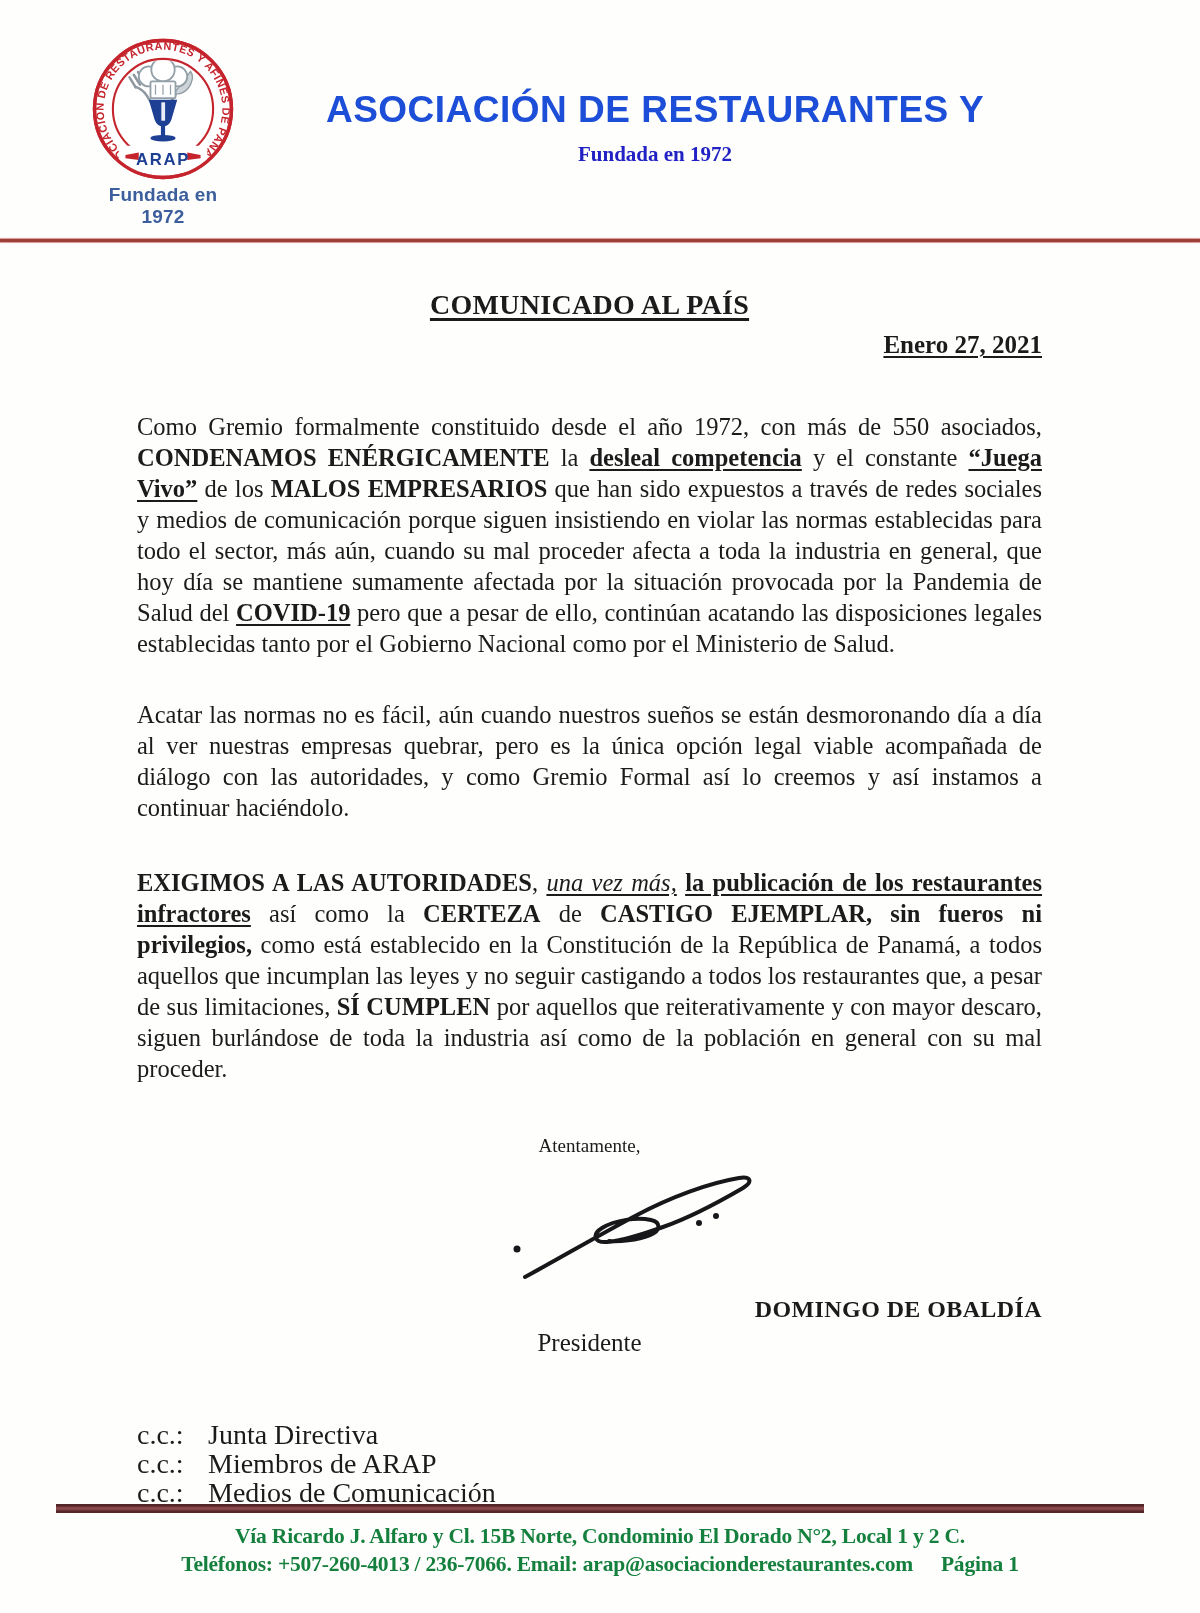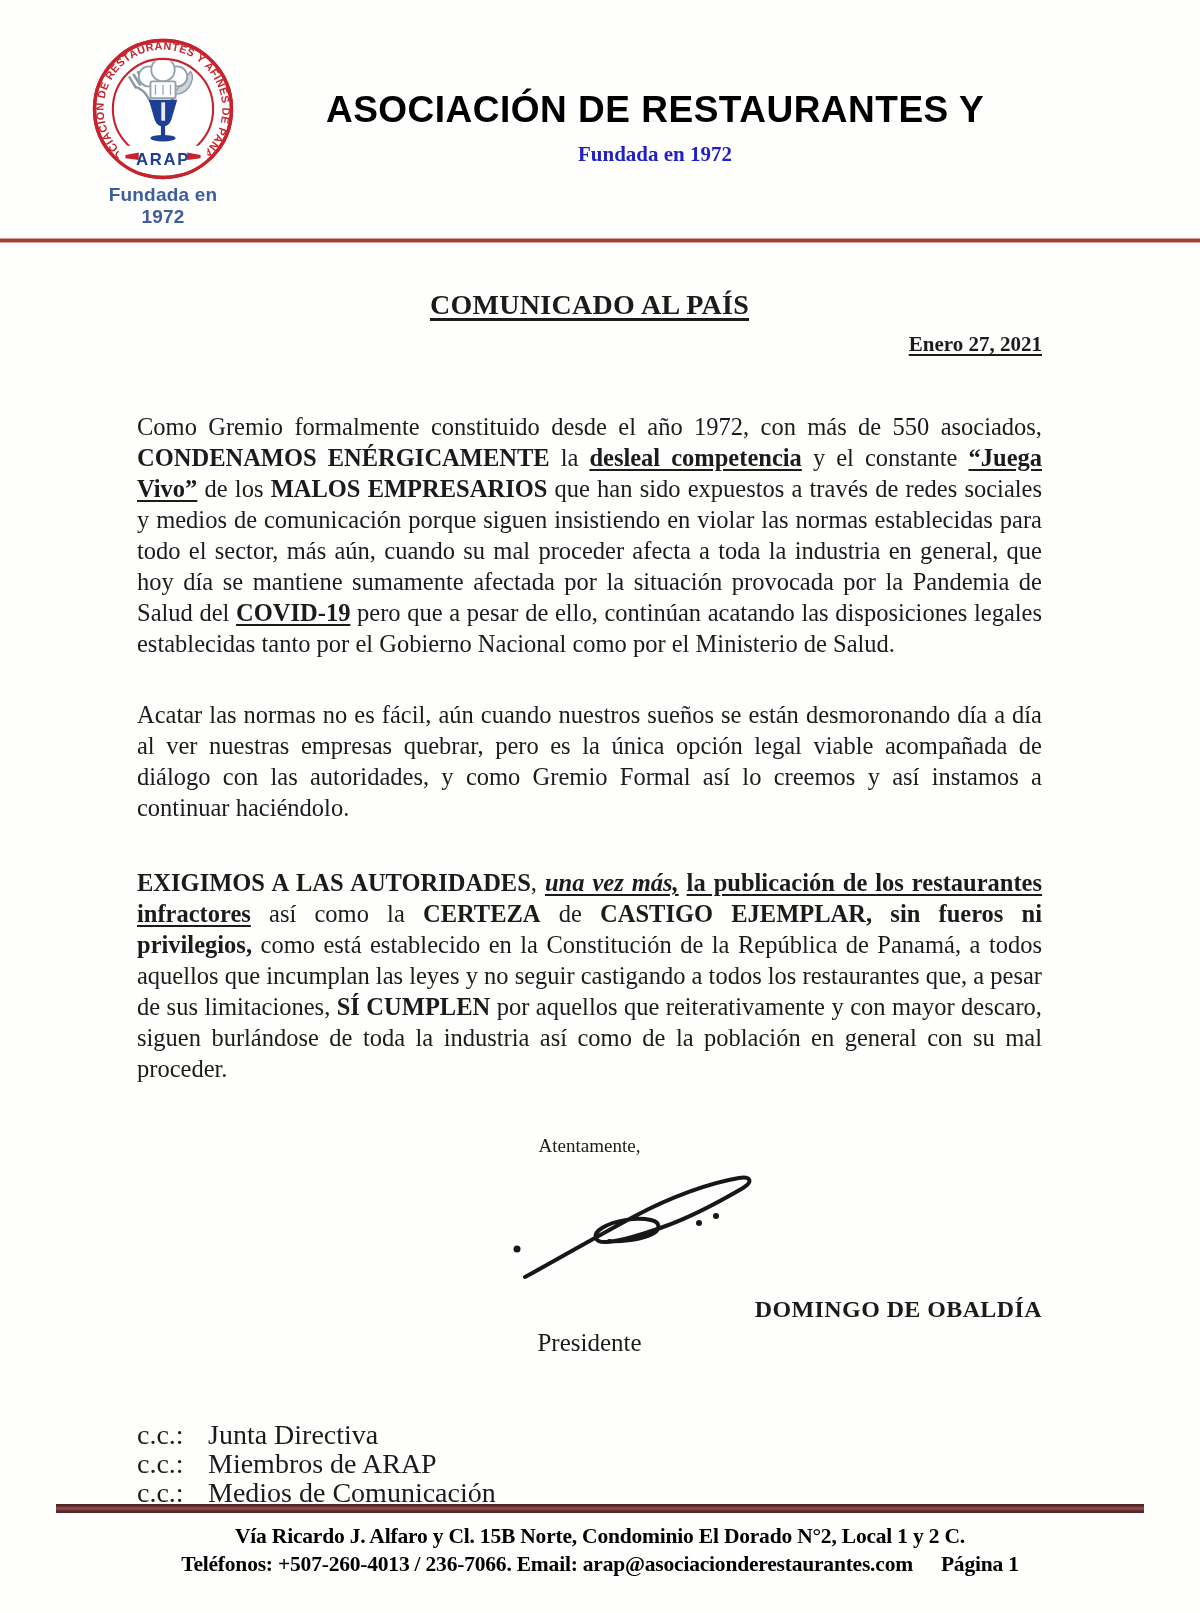--- a/index.html
+++ b/index.html
@@ -6,58 +6,58 @@
   .page{position:relative;width:1200px;height:1613px;background:#fefefdf5;overflow:hidden;
         font-family:"Liberation Serif",serif;color:#1b1b1b;}
 
   
   .logo-block{position:absolute;left:88px;top:38px;width:150px;text-align:center;}
   .logo-svg{width:142px;height:142px;display:block;margin:0 auto;}
   .logo-founded{margin-top:4px;font-family:"Liberation Sans",sans-serif;font-weight:bold;
                 font-size:19px;color:#3c5e9d;letter-spacing:.2px;}
   .org-title{position:absolute;left:260px;right:150px;top:90px;text-align:center;}
   .org-line{font-family:"Liberation Sans",sans-serif;font-weight:bold;font-size:37px;
-            color:#000000;letter-spacing:.5px;line-height:40px;}
+            color:#1d4ed8;letter-spacing:.5px;line-height:40px;}
   .org-line2{margin-top:13px;}
   .org-sub{margin-top:12px;font-family:"Liberation Serif",serif;font-weight:bold;
            font-size:21px;color:#2222c4;}
   .header-rule{position:absolute;top:239px;left:0;width:100%;height:3px;background:#a03e3a;
                box-shadow:0 1px 1px rgba(183,86,80,.6),0 -1px 1px rgba(183,86,80,.6);}
 
   
   .main{position:absolute;top:241px;left:137px;width:905px;}
   .doc-title{margin:47px 0 0;text-align:center;font-size:28px;font-weight:bold;letter-spacing:.3px;line-height:34px;}
   .doc-title span{text-decoration:underline;text-decoration-thickness:2.5px;text-underline-offset:4px;}
-  .doc-date{margin-top:7px;text-align:right;font-size:21px;font-weight:bold;line-height:31px;}
+  .doc-date{margin-top:7px;text-align:right;font-size:25px;font-weight:bold;line-height:31px;}
   .doc-date span{text-decoration:underline;text-decoration-thickness:2.2px;text-underline-offset:3px;}
 
   .para{margin:51px 0 0;font-size:24.5px;line-height:31px;text-align:justify;}
   .para.p2{margin-top:40px;}
   .para.p3{margin-top:44px;}
   .seg-n{font-weight:normal;}
   .seg-b{font-weight:bold;}
   .seg-bu{font-weight:bold;text-decoration:underline;text-decoration-thickness:2px;text-underline-offset:3px;}
-  .seg-biu{font-weight:bold;font-style:italic;text-decoration:underline;
+  .seg-biu{font-weight:normal;font-style:italic;text-decoration:underline;
            text-decoration-thickness:2px;text-underline-offset:3px;}
 
   .salutation{margin-top:47px;text-align:center;font-size:19px;line-height:30px;}
   .signature-svg{display:block;margin:4px auto 0;transform:translateX(48px);}
   .signer-name{margin-top:10px;text-align:right;font-weight:bold;font-size:24px;letter-spacing:.4px;line-height:32px;}
   .signer-title{margin-top:3px;text-align:center;font-size:25px;line-height:30px;}
 
   .cc-block{margin-top:62px;font-size:28px;line-height:29px;}
   .cc-row{display:flex;}
   .cc-label{width:71px;flex:0 0 auto;}
 
   
   .footer-bar{position:absolute;top:1504px;left:56px;right:56px;height:9px;
               background:linear-gradient(to bottom,#552629 0%,#552629 20%,#8a4a4c 42%,#8a4a4c 58%,#552629 80%,#552629 100%);}
   .footer-text{position:absolute;top:1522px;left:0;width:100%;text-align:center;
                font-family:"Liberation Serif",serif;font-weight:bold;font-size:21.5px;
-               line-height:28px;color:#000000;letter-spacing:-.2px;}
+               line-height:28px;color:#15803d;letter-spacing:-.2px;}
   .page-label{margin-left:28px;}
 </style>
 </head>
 <body>
 
 <div class="page">
 
   <header>
     <div class="logo-block">
       <svg class="logo-svg" viewBox="0 0 170 170" xmlns="http://www.w3.org/2000/svg">

